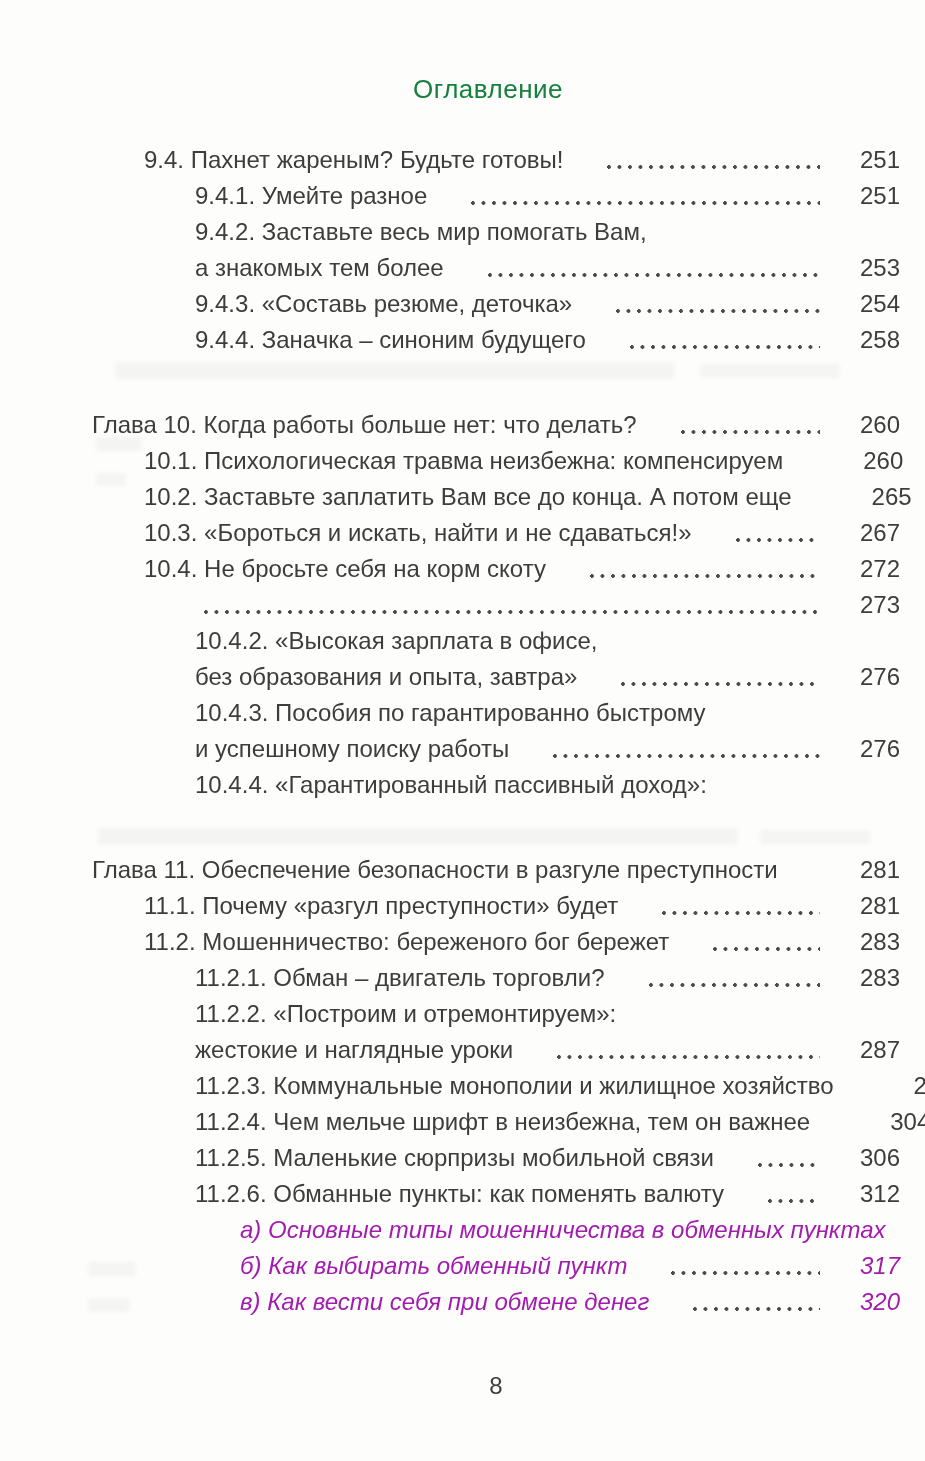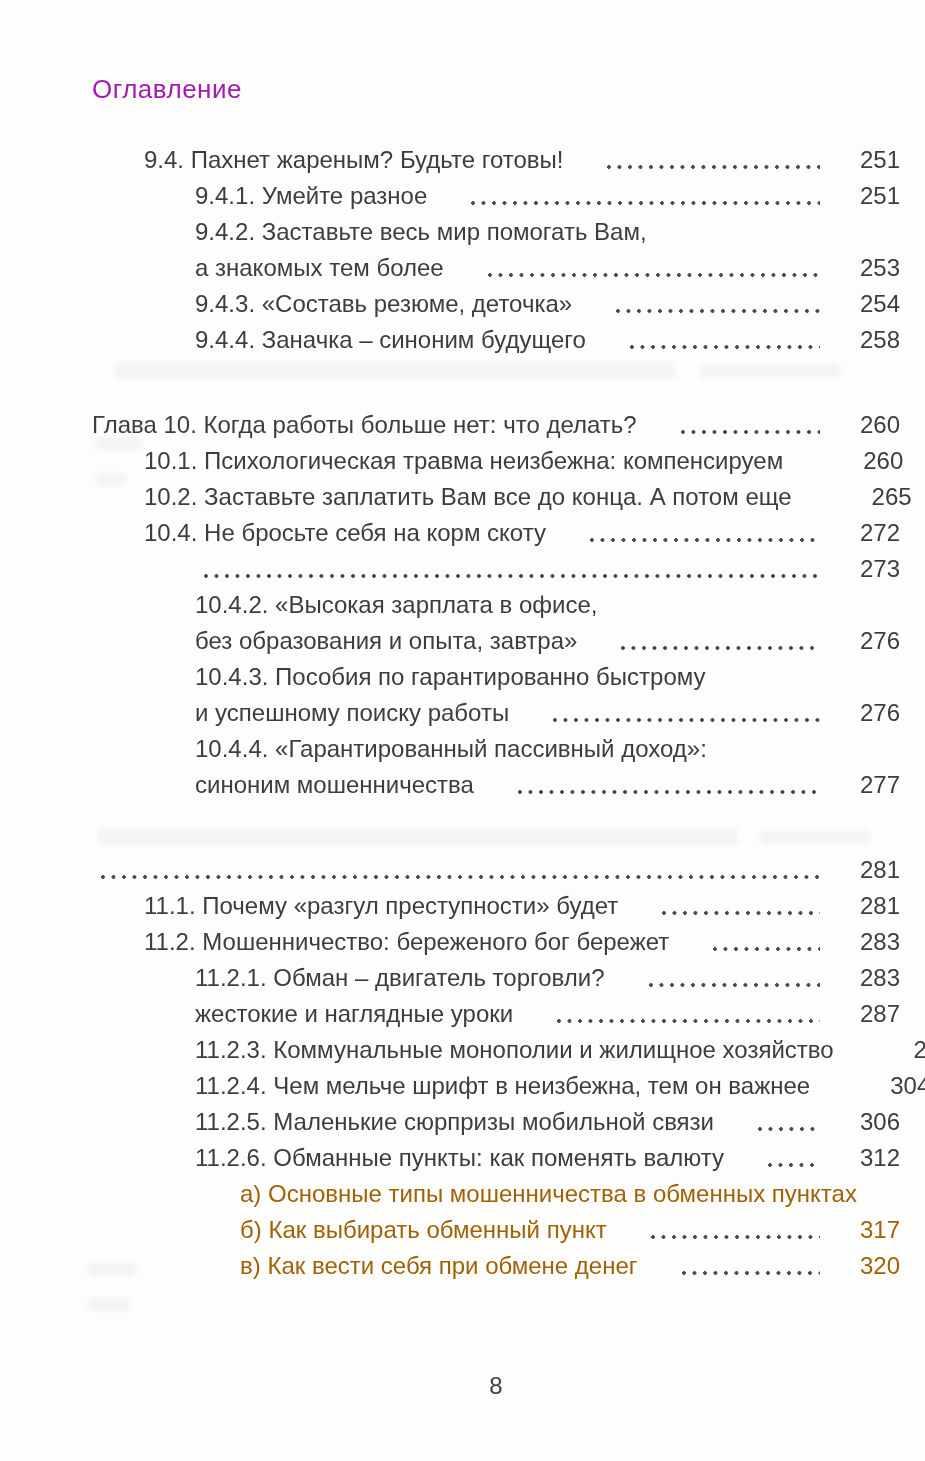--- a/index.html
+++ b/index.html
@@ -6,37 +6,38 @@
   .page{
     position:relative;
     width:925px;height:1461px;
     margin:0 auto;
     background:#fdfdfc;
     overflow:hidden;
     font-family:"Liberation Sans","DejaVu Sans",sans-serif;
     color:#3d3d3d;
   }
   .title{
-    position:absolute;top:72px;left:92px;width:808px;
+    position:absolute;top:72px;left:84px;width:808px;
+    text-align:center;
     font-size:26px;line-height:34px;
-    color:#a21caf;
+    color:#15803d;
     letter-spacing:0.5px;
   }
   .toc{
     position:absolute;top:142px;left:92px;width:808px;
   }
   .row{
     display:flex;align-items:center;
     height:36px;line-height:36px;
     font-size:24px;
     white-space:nowrap;
     gap:35px;
   }
   .row.gap{margin-top:49px;}
-  .row.it{color:#a16207;}
+  .row.it{font-style:italic;color:#a21caf;}
   .lvl0{padding-left:0;}
   .lvl1{padding-left:52px;}
   .lvl2{padding-left:103px;}
   .lvl3{padding-left:148px;}
   .t{flex:0 0 auto;}
   .dots{
     flex:1 1 auto;align-self:stretch;
     position:relative;min-width:0;
     margin-left:7px;margin-right:3px;
   }
@@ -110,20 +111,25 @@
         <span class="t">10.1. Психологическая травма неизбежна: компенсируем</span>
         <span class="dots"></span>
         <span class="pg">260</span>
       </div>
       <div class="row lvl1">
         <span class="t">10.2. Заставьте заплатить Вам все до конца. А потом еще</span>
         <span class="dots"></span>
         <span class="pg">265</span>
       </div>
       <div class="row lvl1">
+        <span class="t">10.3. «Бороться и искать, найти и не сдаваться!»</span>
+        <span class="dots"></span>
+        <span class="pg">267</span>
+      </div>
+      <div class="row lvl1">
         <span class="t">10.4. Не бросьте себя на корм скоту</span>
         <span class="dots"></span>
         <span class="pg">272</span>
       </div>
       <div class="row lvl2">
         <span class="dots"></span>
         <span class="pg">273</span>
       </div>
       <div class="row lvl2">
         <span class="t">10.4.2. «Высокая зарплата в офисе,</span>
@@ -137,43 +143,42 @@
         <span class="t">10.4.3. Пособия по гарантированно быстрому</span>
       </div>
       <div class="row lvl2">
         <span class="t">и успешному поиску работы</span>
         <span class="dots"></span>
         <span class="pg">276</span>
       </div>
       <div class="row lvl2">
         <span class="t">10.4.4. «Гарантированный пассивный доход»:</span>
       </div>
-      <div class="row lvl2">
-        <span class="t">синоним мошенничества</span>
-        <span class="dots"></span>
-        <span class="pg">277</span>
-      </div>
       <div class="row lvl0 gap">
+        <span class="t">Глава 11. Обеспечение безопасности в разгуле преступности</span>
         <span class="dots"></span>
         <span class="pg">281</span>
       </div>
       <div class="row lvl1">
         <span class="t">11.1. Почему «разгул преступности» будет</span>
         <span class="dots"></span>
         <span class="pg">281</span>
       </div>
       <div class="row lvl1">
         <span class="t">11.2. Мошенничество: береженого бог бережет</span>
         <span class="dots"></span>
         <span class="pg">283</span>
       </div>
       <div class="row lvl2">
         <span class="t">11.2.1. Обман – двигатель торговли?</span>
         <span class="dots"></span>
         <span class="pg">283</span>
+      </div>
+      <div class="row lvl2">
+        <span class="t">11.2.2. «Построим и отремонтируем»:</span>
       </div>
       <div class="row lvl2">
         <span class="t">жестокие и наглядные уроки</span>
         <span class="dots"></span>
         <span class="pg">287</span>
       </div>
       <div class="row lvl2">
         <span class="t">11.2.3. Коммунальные монополии и жилищное хозяйство</span>
         <span class="dots"></span>
         <span class="pg">299</span>

